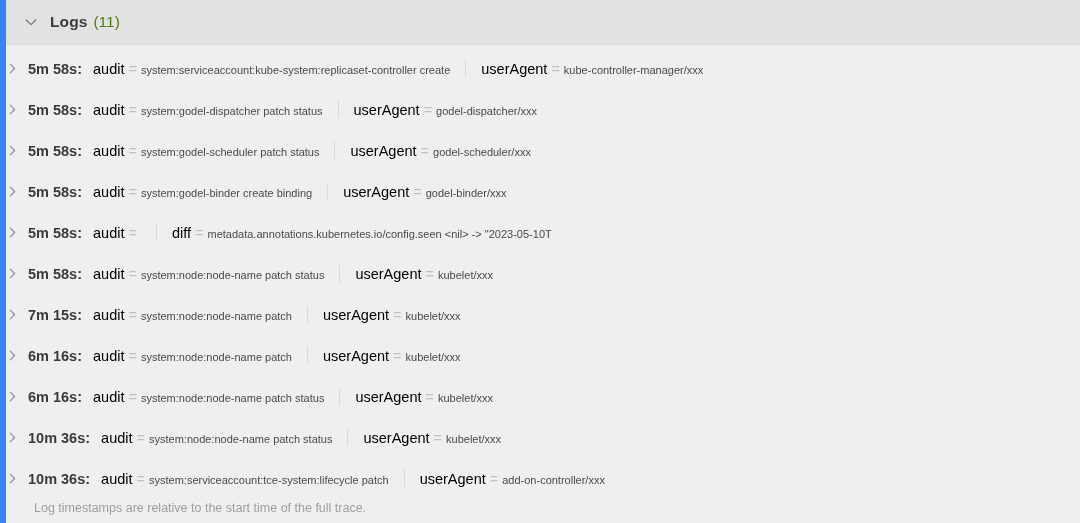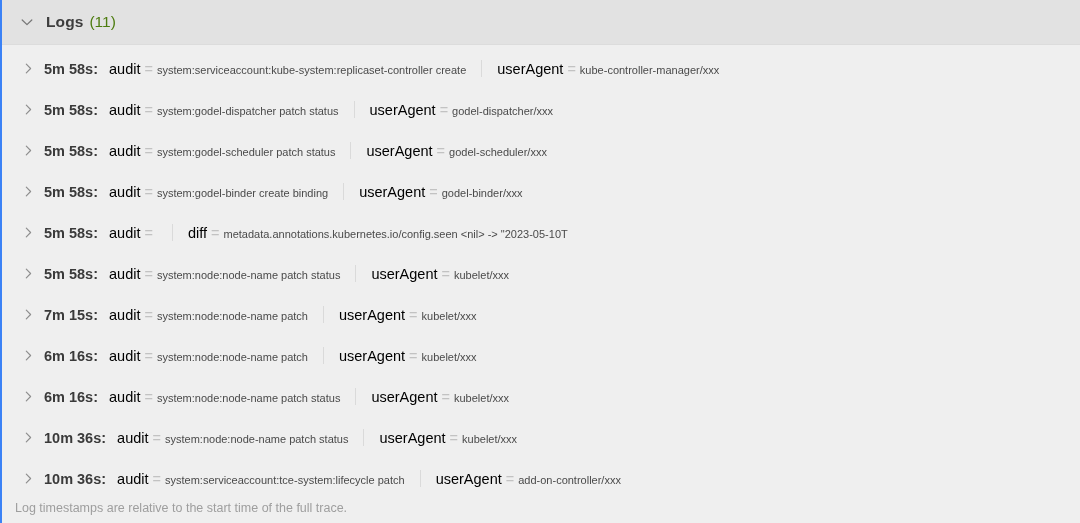--- a/index.html
+++ b/index.html
@@ -13,21 +13,21 @@
     overflow: hidden;
     font-family: "Liberation Sans", sans-serif;
     -webkit-font-smoothing: antialiased;
   }
 
   .logs-panel {
     width: 1080px;
     height: 523px;
     box-sizing: border-box;
     background: #efefef;
-    border-left: 2px solid #3b82f6;
+    border-left: 6px solid #3b82f6;
     display: flex;
     flex-direction: column;
     overflow: hidden;
   }
 
   
   .logs-header {
     height: 45px;
     min-height: 45px;
     background: #e2e2e2;
@@ -63,21 +63,20 @@
   
   .logs-body {
     flex: 1 1 auto;
     overflow: hidden;
     padding-top: 3px;
   }
   .log-row {
     height: 41px;
     display: flex;
     align-items: center;
-    padding-left: 20px;
     box-sizing: border-box;
     white-space: nowrap;
     cursor: pointer;
     overflow: hidden;
   }
   .chev-right {
     width: 13px;
     height: 13px;
     margin-right: 9px;
     flex: 0 0 auto;
@@ -120,21 +119,21 @@
     margin: 0 15px;
     flex: 0 0 auto;
   }
 
   
   .logs-footer {
     height: 30px;
     min-height: 30px;
     display: flex;
     align-items: center;
-    padding-left: 13px;
+    padding-left: 28px;
     box-sizing: border-box;
     font-size: 12.5px;
     color: #9e9e9e;
     white-space: nowrap;
   }
 </style>
 </head>
 <body>
 
 <div class="logs-panel">

